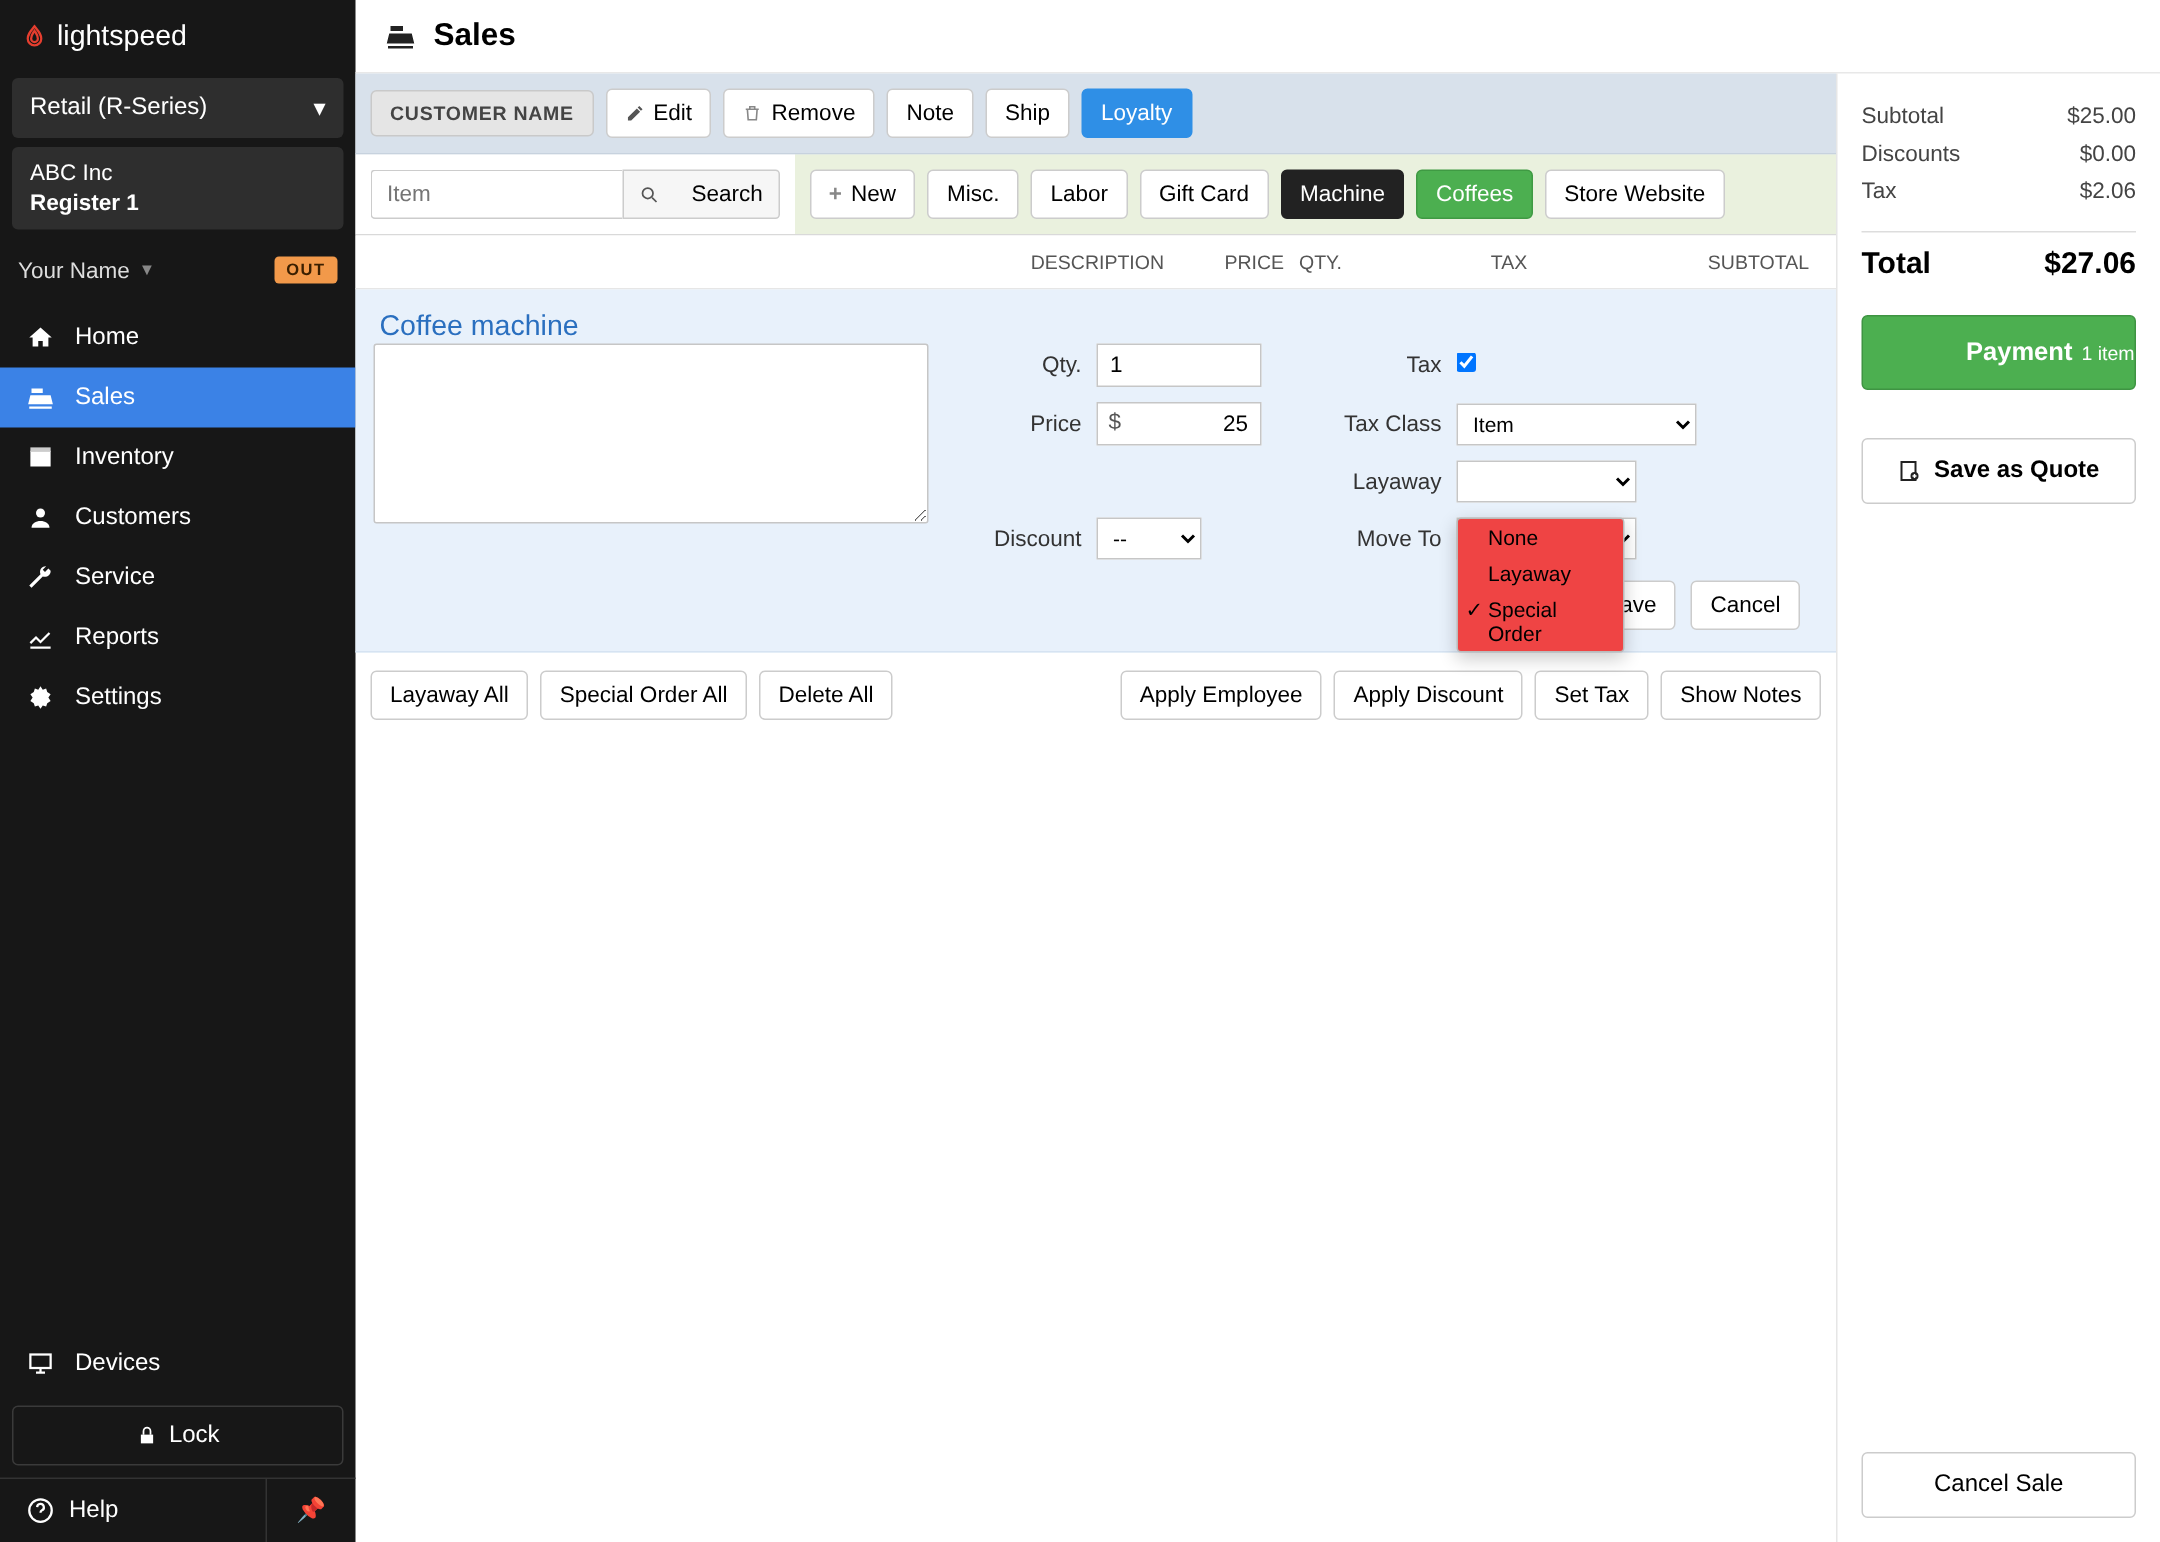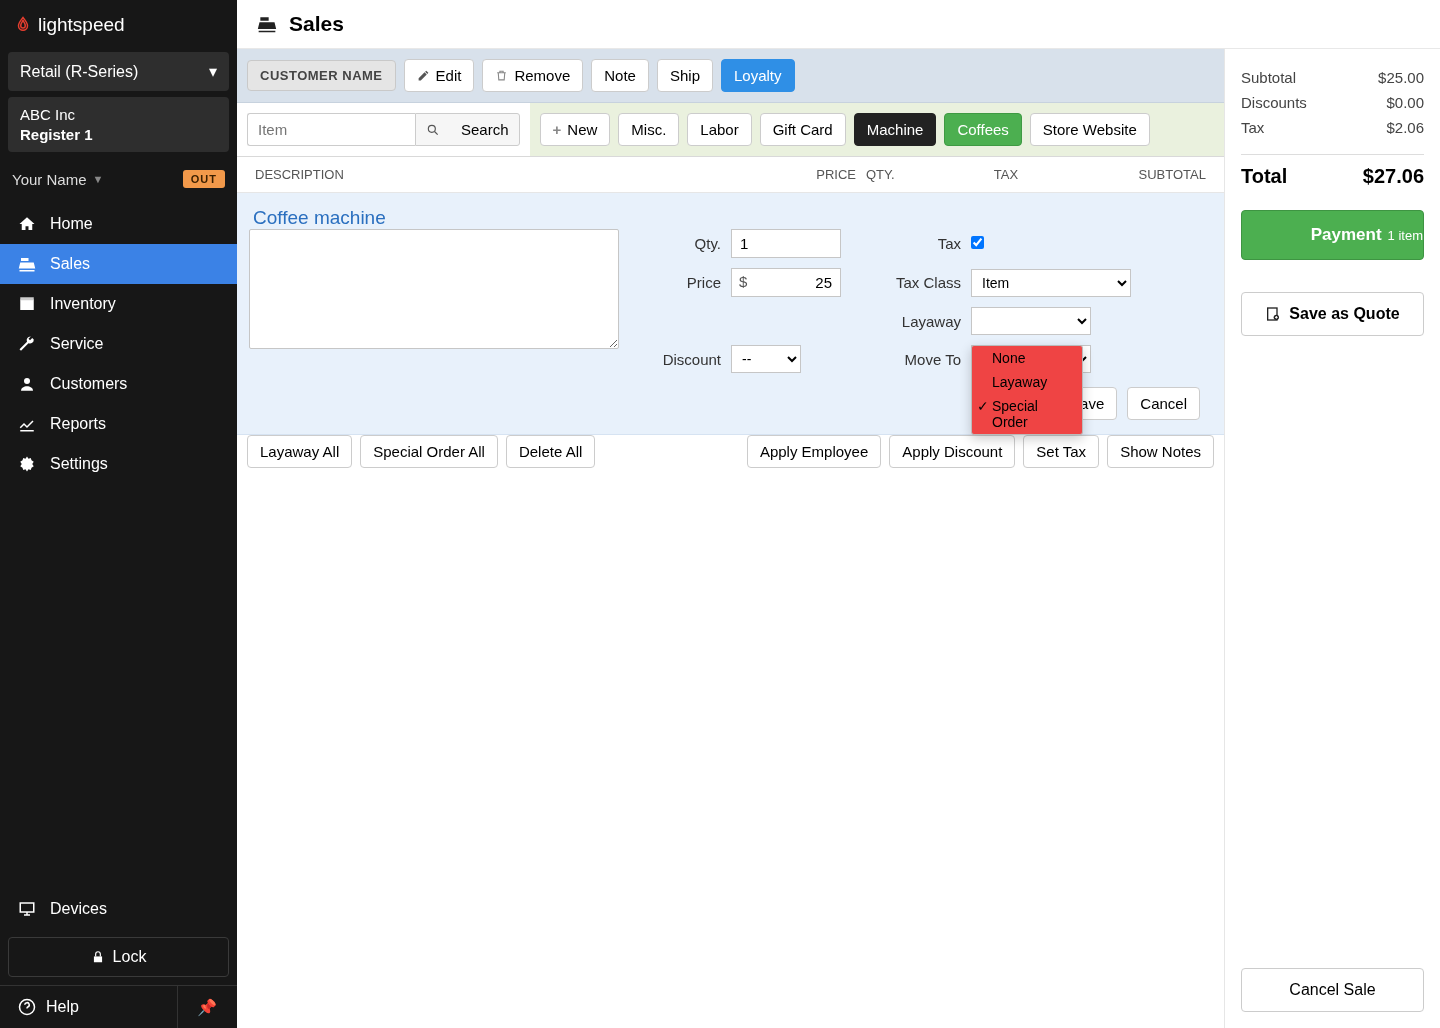--- a/index.html
+++ b/index.html
@@ -45,21 +45,21 @@
 .line-item { background: #e8f1fb; border-bottom: 1px solid #d6e3f2; padding: 14px 12px 14px 12px; }
 .li-title { color: #2a6fbf; font-size: 19px; margin-bottom: 0; padding-left: 4px;}
 .li-body { display: flex; gap: 12px; }
 .li-notes { width: 370px; height: 120px; border: 1px solid #c6c6c6; background: #fff; resize: both; border-radius: 2px; }
 .li-form { flex: 1; display: grid; grid-template-columns: 90px 110px 110px 160px; gap: 10px 10px; align-items: center; font-size: 15px; }
 .lbl { text-align: right; color: #333; font-size: 15px;}
 .inp { border: 1px solid #c6c6c6; padding: 5px 8px; font-size: 15px; width: 100%; background: #fff; }
 .inp.num { text-align: right; }
 .sel { border: 1px solid #c6c6c6; padding: 4px 6px; font-size: 14px; background: #fff; width: 100%; }
 .li-actions { display: flex; justify-content: flex-end; gap: 10px; padding: 14px 12px 0 0; }
-.bulk-row { display: flex; justify-content: space-between; padding: 0 10px; gap: 8px; }
+.bulk-row { display: flex; justify-content: space-between; padding: 12px 10px; gap: 8px; }
 .bulk-left, .bulk-right { display: flex; gap: 8px; }
 .dropdown-pop { position: absolute; background: #ef4444; border: 1px solid #bbb; border-radius: 3px; font-size: 14px; box-shadow: 0 4px 12px rgba(0,0,0,.2); z-index: 50; width: 112px; }
 .dropdown-pop div { padding: 4px 10px 4px 20px; position: relative; cursor: pointer;}
 .dropdown-pop div.sel-opt::before { content: "✓"; position: absolute; left: 5px; }
 .right-col { width: 215px; display: flex; flex-direction: column; padding: 16px; }
 .tot-row { display: flex; justify-content: space-between; font-size: 15px; color: #444; padding: 4px 0; }
 .tot-div { border-top: 1px solid #ddd; margin: 14px 0 10px 0; }
 .tot-total { display: flex; justify-content: space-between; font-size: 20px; font-weight: 700; }
 .pay-btn { margin-top: 22px; background: #4caf50; border: 1px solid #3e9442; color: #fff; border-radius: 4px; padding: 14px 0; font-size: 17px; font-weight: 600; text-align: right; cursor: pointer; }
 .pay-btn small { font-weight: 400; font-size: 13px; margin-left: 6px; }
@@ -112,30 +112,30 @@
     </div>
     <div class="nav-item">
       <svg class="ico" viewBox="0 0 24 24" fill="#fff">
           <rect x="3" y="6" width="18" height="14"></rect>
           <rect x="3" y="3" width="18" height="4" fill="#ccc"></rect>
         </svg>
       <span>Inventory</span>
     </div>
     <div class="nav-item">
       <svg class="ico" viewBox="0 0 24 24" fill="#fff">
-          <path d="M21 6a5 5 0 0 1-7 5L4 21l-2-2L12 9a5 5 0 0 1 5-7l-3 3 2 2 3-3z"></path>
-        </svg>
-      <span>Service</span>
-    </div>
-    <div class="nav-item">
-      <svg class="ico" viewBox="0 0 24 24" fill="#fff">
           <circle cx="12" cy="8" r="4"></circle>
           <path d="M4 21c0-4 4-6 8-6s8 2 8 6z"></path>
         </svg>
       <span>Customers</span>
+    </div>
+    <div class="nav-item">
+      <svg class="ico" viewBox="0 0 24 24" fill="#fff">
+          <path d="M21 6a5 5 0 0 1-7 5L4 21l-2-2L12 9a5 5 0 0 1 5-7l-3 3 2 2 3-3z"></path>
+        </svg>
+      <span>Service</span>
     </div>
     <div class="nav-item">
       <svg class="ico" viewBox="0 0 24 24" fill="none" stroke="#fff" stroke-width="2">
           <path d="M3 17l5-5 4 4 8-8"></path>
           <path d="M3 21h18"></path>
         </svg>
       <span>Reports</span>
     </div>
     <div class="nav-item">
       <svg class="ico" viewBox="0 0 24 24" fill="#fff">
@@ -225,21 +225,21 @@
           <div class="btn">Misc.</div>
           <div class="btn">Labor</div>
           <div class="btn">Gift Card</div>
           <div class="btn btn-dark">Machine</div>
           <div class="btn btn-green">Coffees</div>
           <div class="btn">Store Website</div>
         </div>
       </div>
 
       <div class="col-headers">
-        <div class="col-desc" style="text-align:left">DESCRIPTION</div>
+        <div class="col-desc" style="text-align:right">DESCRIPTION</div>
         <div class="col-price">PRICE</div>
         <div class="col-qty">QTY.</div>
         <div class="col-tax">TAX</div>
         <div class="col-sub">SUBTOTAL</div>
       </div>
 
       <div class="line-item relwrap">
         <div class="li-title">Coffee machine</div>
         <div class="li-body">
           <textarea class="li-notes" style=""></textarea>

